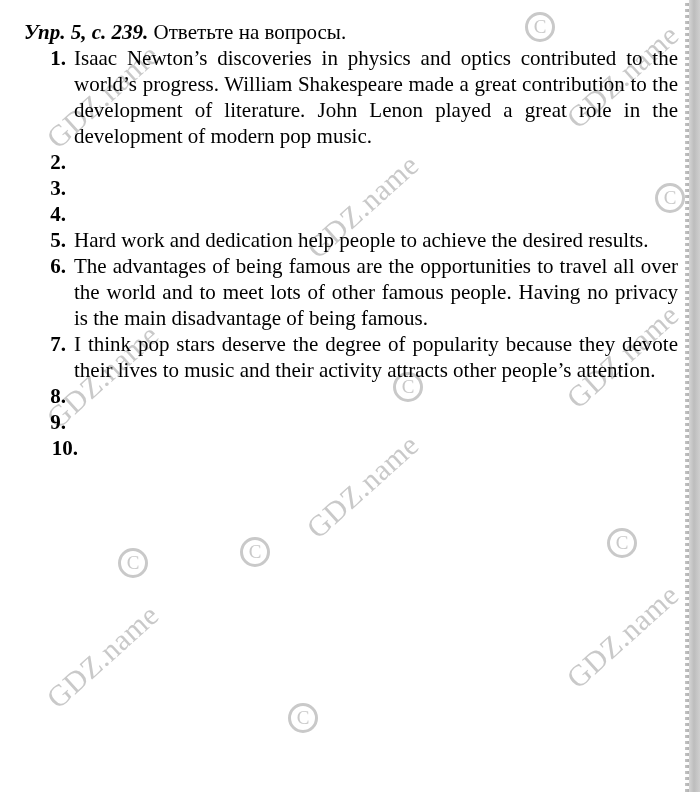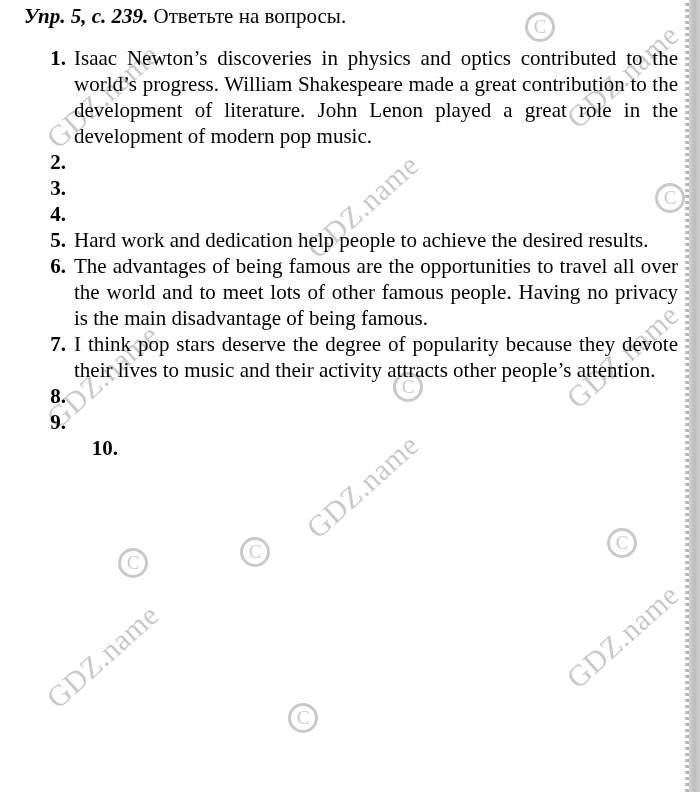--- a/index.html
+++ b/index.html
@@ -66,21 +66,21 @@
 
   
   #content{
     position:relative;
     z-index:2;
     padding:0;
   }
 
   #header{
     position:absolute;
-    left:24px;top:3px;
+    left:24px;top:19px;
     width:640px;
     font-size:21px;
     line-height:26px;
     white-space:nowrap;
   }
   #header .ex{
     font-weight:bold;
     font-style:italic;
   }
   #header .prompt{
@@ -110,21 +110,21 @@
   }
   .qtext{
     flex:1 1 auto;
     font-size:21px;
     line-height:26px;
     text-align:justify;
     text-justify:inter-word;
     padding-right:12px;
     hyphens:manual;
   }
-  .qitem.wide .qnum{width:86px;margin-left:40px;}
+  .qitem.wide .qnum{width:86px;}
   .qitem.wide .qtext{padding-right:8px;}
   .qtext:last-line{text-align:left;}
 </style>
 </head>
 <body>
 
 <div id="watermark">
     <div class="wm" style="left: 300px; top: 240px;">GDZ.name</div>
     <div class="wm" style="left: 300px; top: 520px;">GDZ.name</div>
     <div class="wm" style="left: 40px; top: 130px;">GDZ.name</div>

